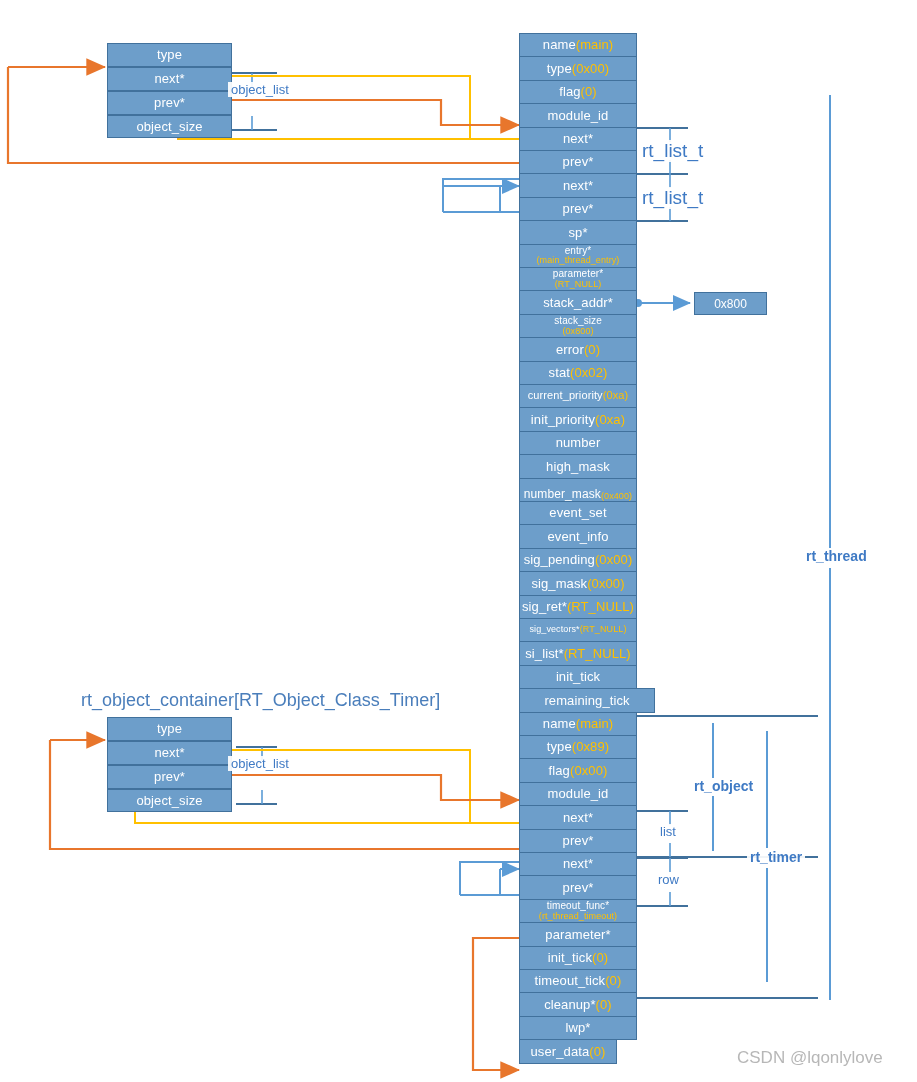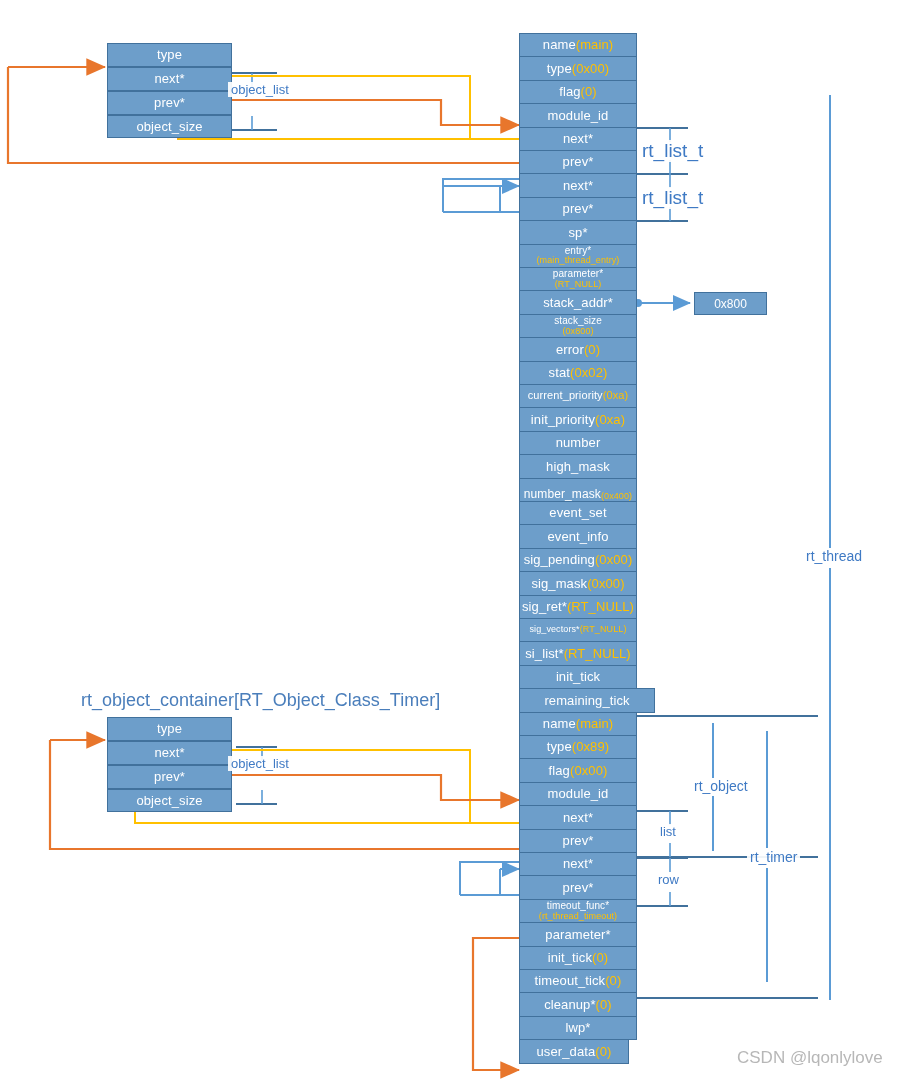--- a/index.html
+++ b/index.html
@@ -53,21 +53,21 @@
   
   .brlabel{
     position:absolute;
     color:#3f7ac4;
     background:rgba(255,255,255,0.92);
     font-size:19px;
     padding:0 3px;
     white-space:nowrap;
   }
   .brlabel.small{font-size:13px;}
-  .brlabel.mid{font-size:14px;}
+  .brlabel.mid{font-size:14px;font-weight:bold;}
   
   .valuebox{
     position:absolute;
     box-sizing:border-box;
     background:#6d9eca;
     border:1.5px solid #41719c;
     color:#ffffff;
     font-size:12px;
     display:flex;align-items:center;justify-content:center;
   }
@@ -369,21 +369,21 @@
         <span>timeout_tick</span>
         <span class="val">(0)</span>
       </div>
       <div class="field fs13" style="left: 519px; top: 992.4px; width: 118px; height: 24.4px;">
         <span>cleanup*</span>
         <span class="val">(0)</span>
       </div>
       <div class="field fs13" style="left: 519px; top: 1015.8px; width: 118px; height: 24.4px;">
         <span>lwp*</span>
       </div>
-      <div class="field fs13" style="left: 519px; top: 1039.2px; width: 110px; height: 24.4px;">
+      <div class="field fs13" style="left: 519px; top: 1039.2px; width: 98px; height: 24.4px;">
         <span>user_data</span>
         <span class="val">(0)</span>
       </div>
     </div>
 
   <div class="valuebox" style="left:694px; top:292px; width:73px; height:23px;">0x800</div>
 
   <div class="brlabel" style="left:639px; top:140px;">rt_list_t</div>
   <div class="brlabel" style="left:639px; top:187px;">rt_list_t</div>
   <div class="brlabel mid" style="left:803px; top:548px;">rt_thread</div>

